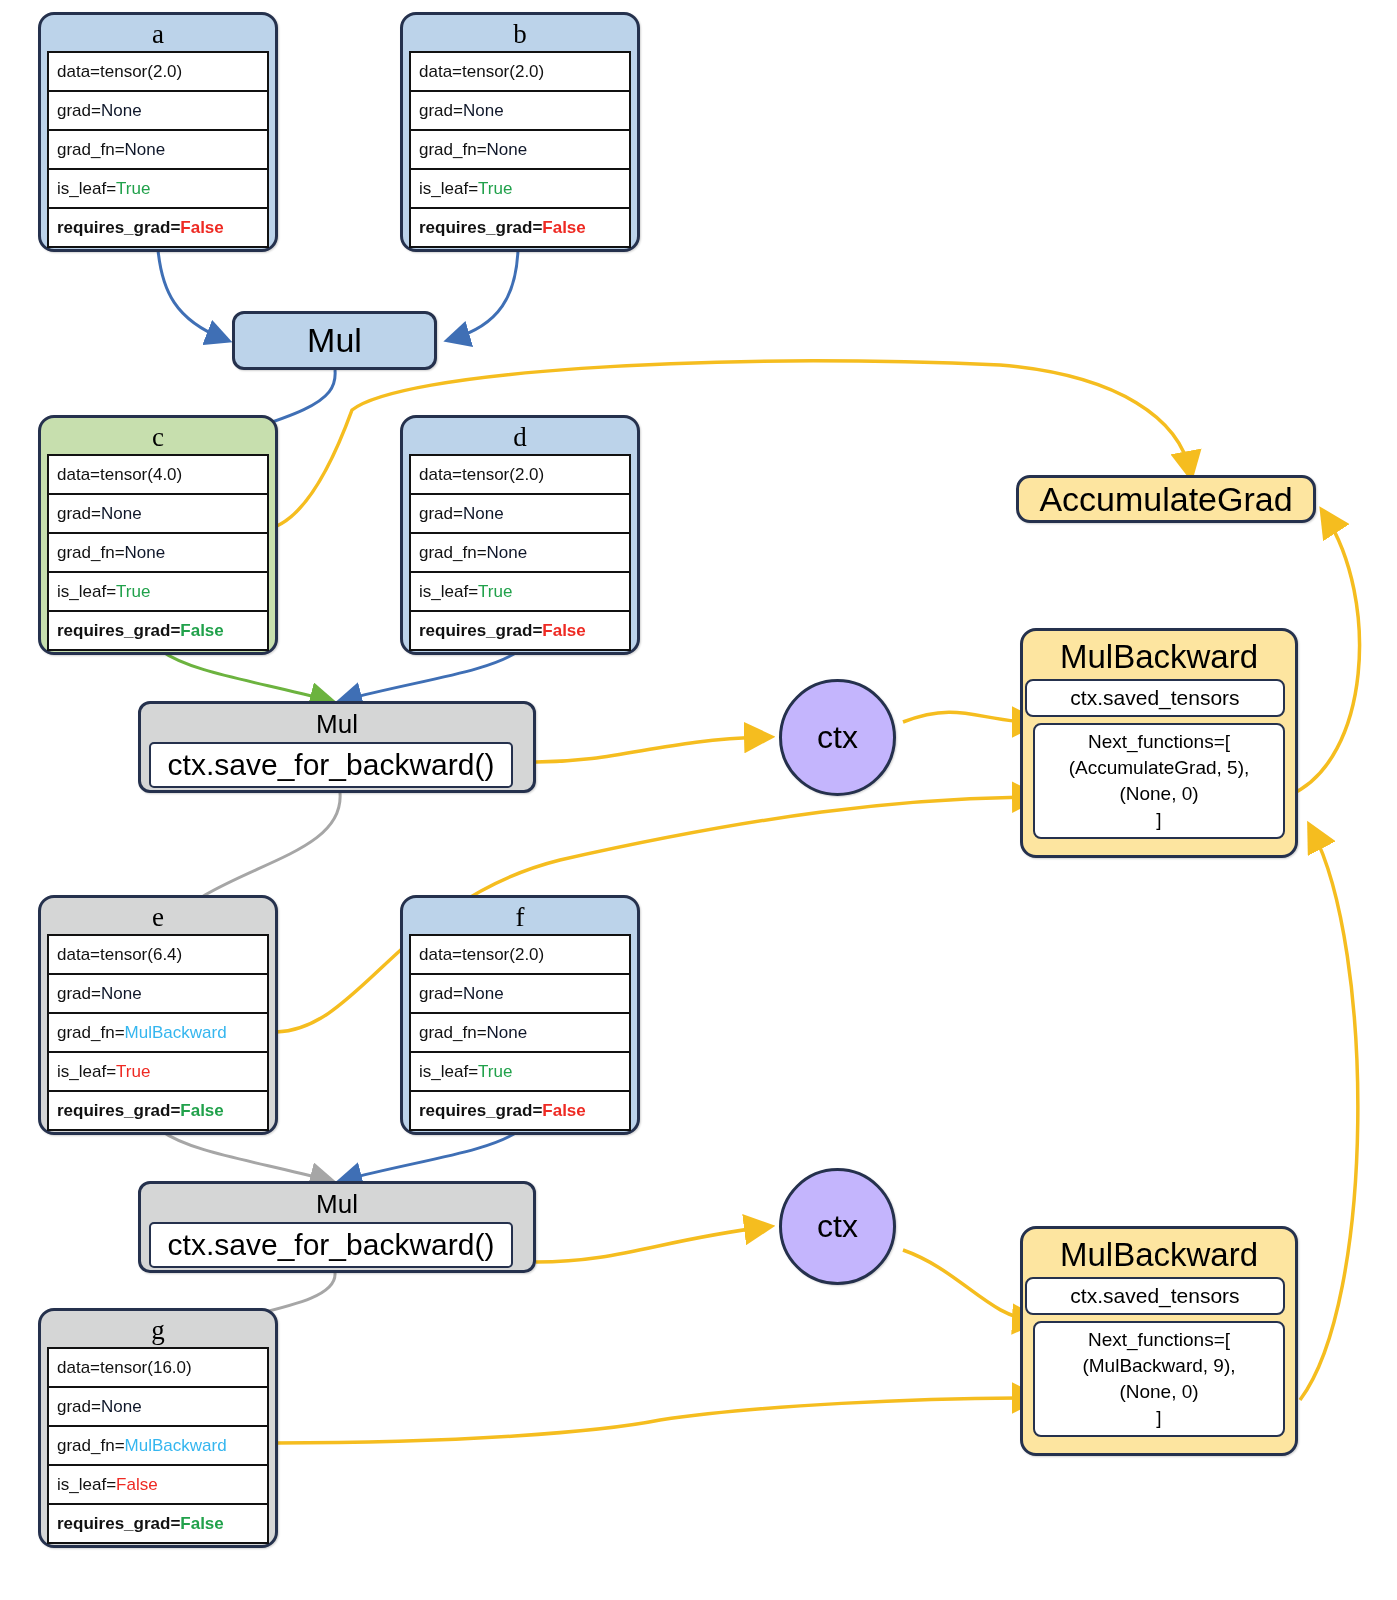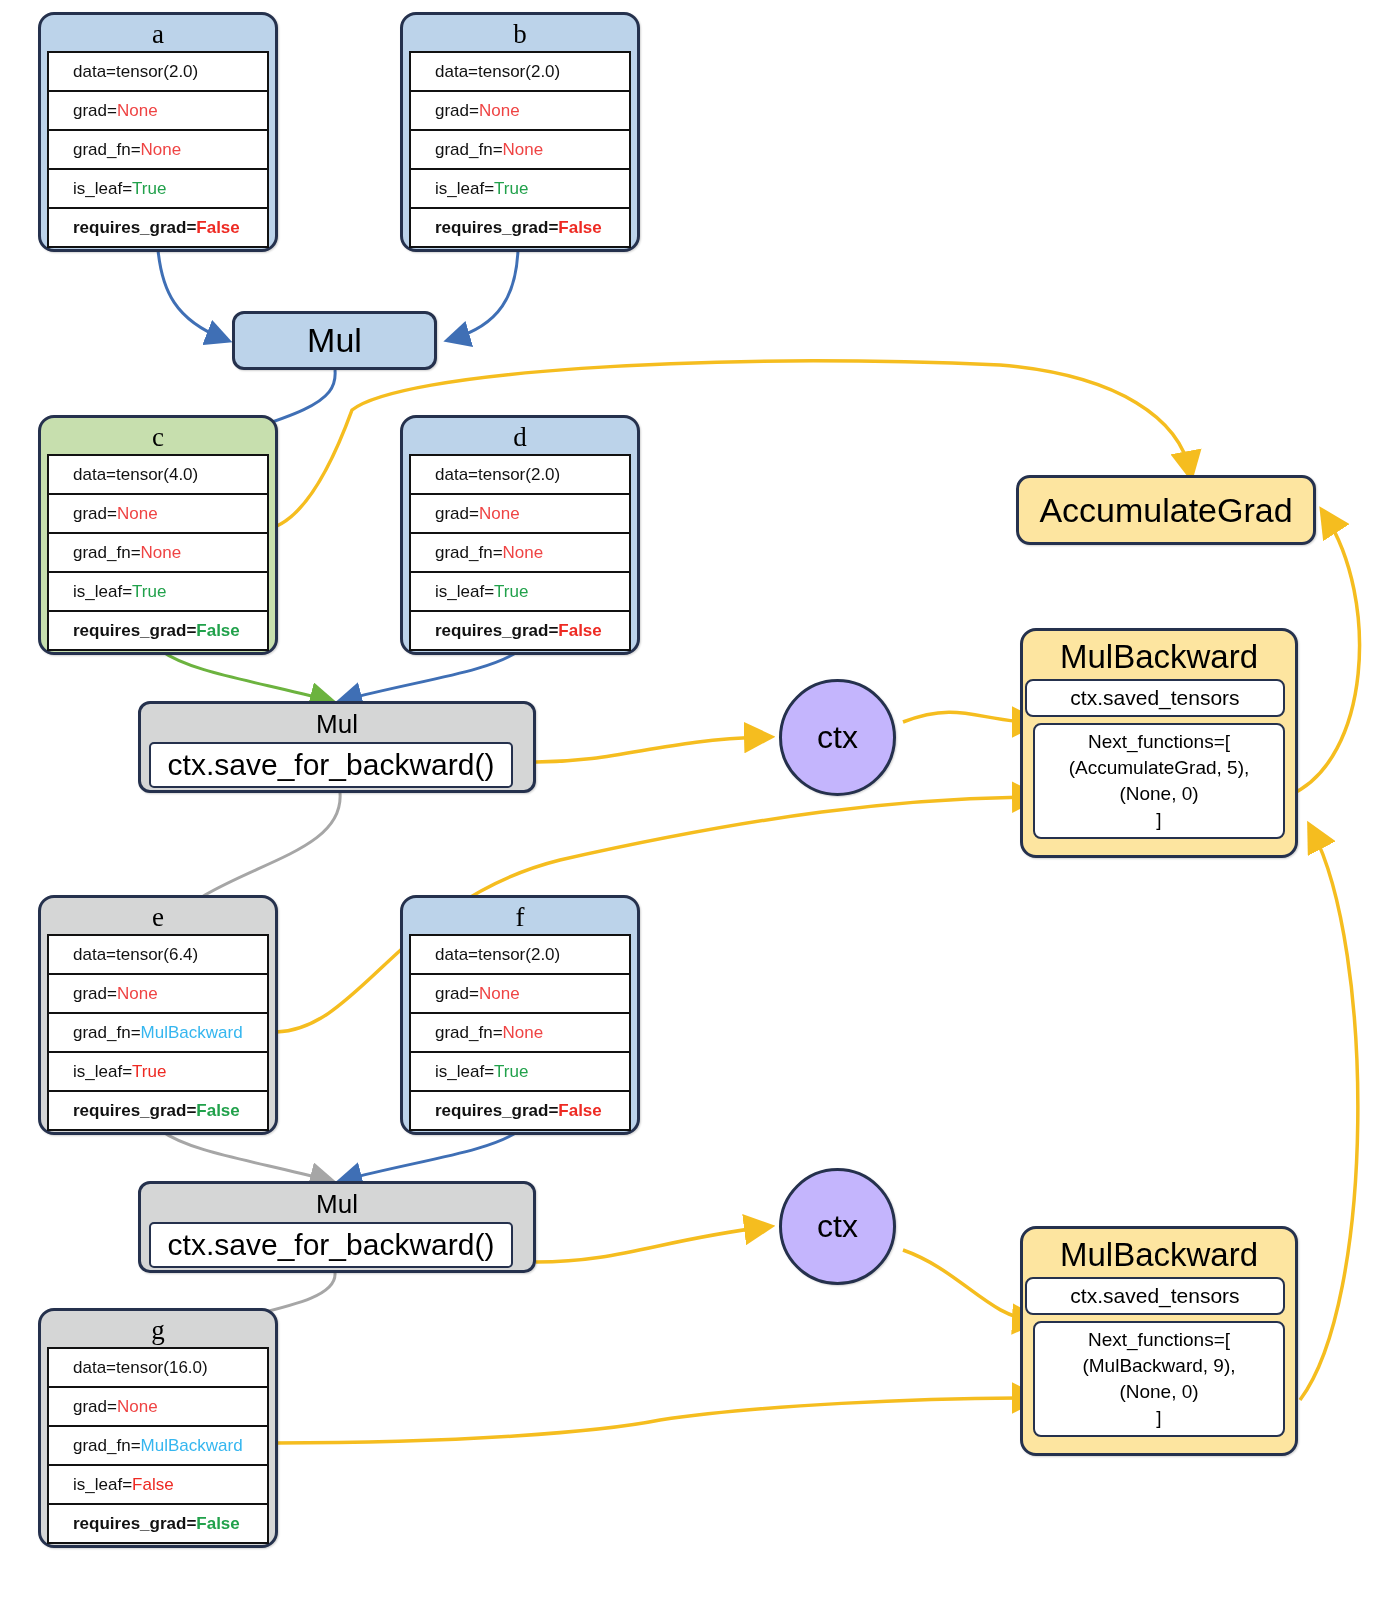--- a/index.html
+++ b/index.html
@@ -14,24 +14,24 @@
   .tensor{position:absolute;border:3px solid #25314d;border-radius:16px;
           box-sizing:border-box;z-index:3;
           box-shadow:1px 1px 2px rgba(0,0,0,.18);}
   .tensor.blue{background:#bcd3ea;}
   .tensor.green{background:#c7dfae;}
   .tensor.gray{background:#d5d6d6;}
   .tensor .tname{text-align:center;font-family:"Liberation Serif",serif;
                  font-size:27px;line-height:30px;padding-top:4px;color:#000;}
   .tensor .fields{margin:2px 6px 6px 6px;border:2px solid #111;background:#fff;}
   .tensor .fld{height:37px;line-height:37px;border-bottom:2px solid #111;
-               padding-left:24px;font-size:17px;color:#111;white-space:nowrap;
+               padding-left:8px;font-size:17px;color:#111;white-space:nowrap;
                overflow:hidden;}
   .tensor .fld:last-child{border-bottom:none;font-weight:bold;}
-  .v-none{color:#ef4444;}
+  .v-none{color:#0f172a;}
   .v-true-g,.v-false-g{color:#21a14b;}
   .v-true-r,.v-false-r{color:#ee2a23;}
   .v-fn{color:#35b6ef;}
 
   
   .opbox{position:absolute;border:3px solid #25314d;border-radius:12px;
          box-sizing:border-box;z-index:3;box-shadow:1px 1px 2px rgba(0,0,0,.18);}
   .opbox.mul-blue{background:#bcd3ea;display:flex;align-items:center;
                   justify-content:center;font-size:34px;color:#000;}
   .opbox.mul-gray{background:#d5d6d6;}
@@ -208,21 +208,21 @@
   <div class="opbox mul-gray" style="left:138px;top:701px;width:398px;height:92px;">
     <div class="optitle">Mul</div>
     <div class="subbox">ctx.save_for_backward()</div>
   </div>
 
   <div class="opbox mul-gray" style="left:138px;top:1181px;width:398px;height:92px;">
     <div class="optitle">Mul</div>
     <div class="subbox">ctx.save_for_backward()</div>
   </div>
 
-  <div class="ag accum" style="left:1016px;top:475px;width:300px;height:70px;">AccumulateGrad</div>
+  <div class="ag accum" style="left:1016px;top:475px;width:300px;height:48px;">AccumulateGrad</div>
 
   <div class="ctx" style="left:779px;top:679px;width:117px;height:117px;">ctx</div>
 
   <div class="ctx" style="left:779px;top:1168px;width:117px;height:117px;">ctx</div>
 
   <div class="ag mb" style="left:1020px;top:628px;width:278px;height:230px;">
     <div class="mbtitle">MulBackward</div>
     <div class="saved">ctx.saved_tensors</div>
     <div class="nextfn">
       <div>Next_functions=[</div>

